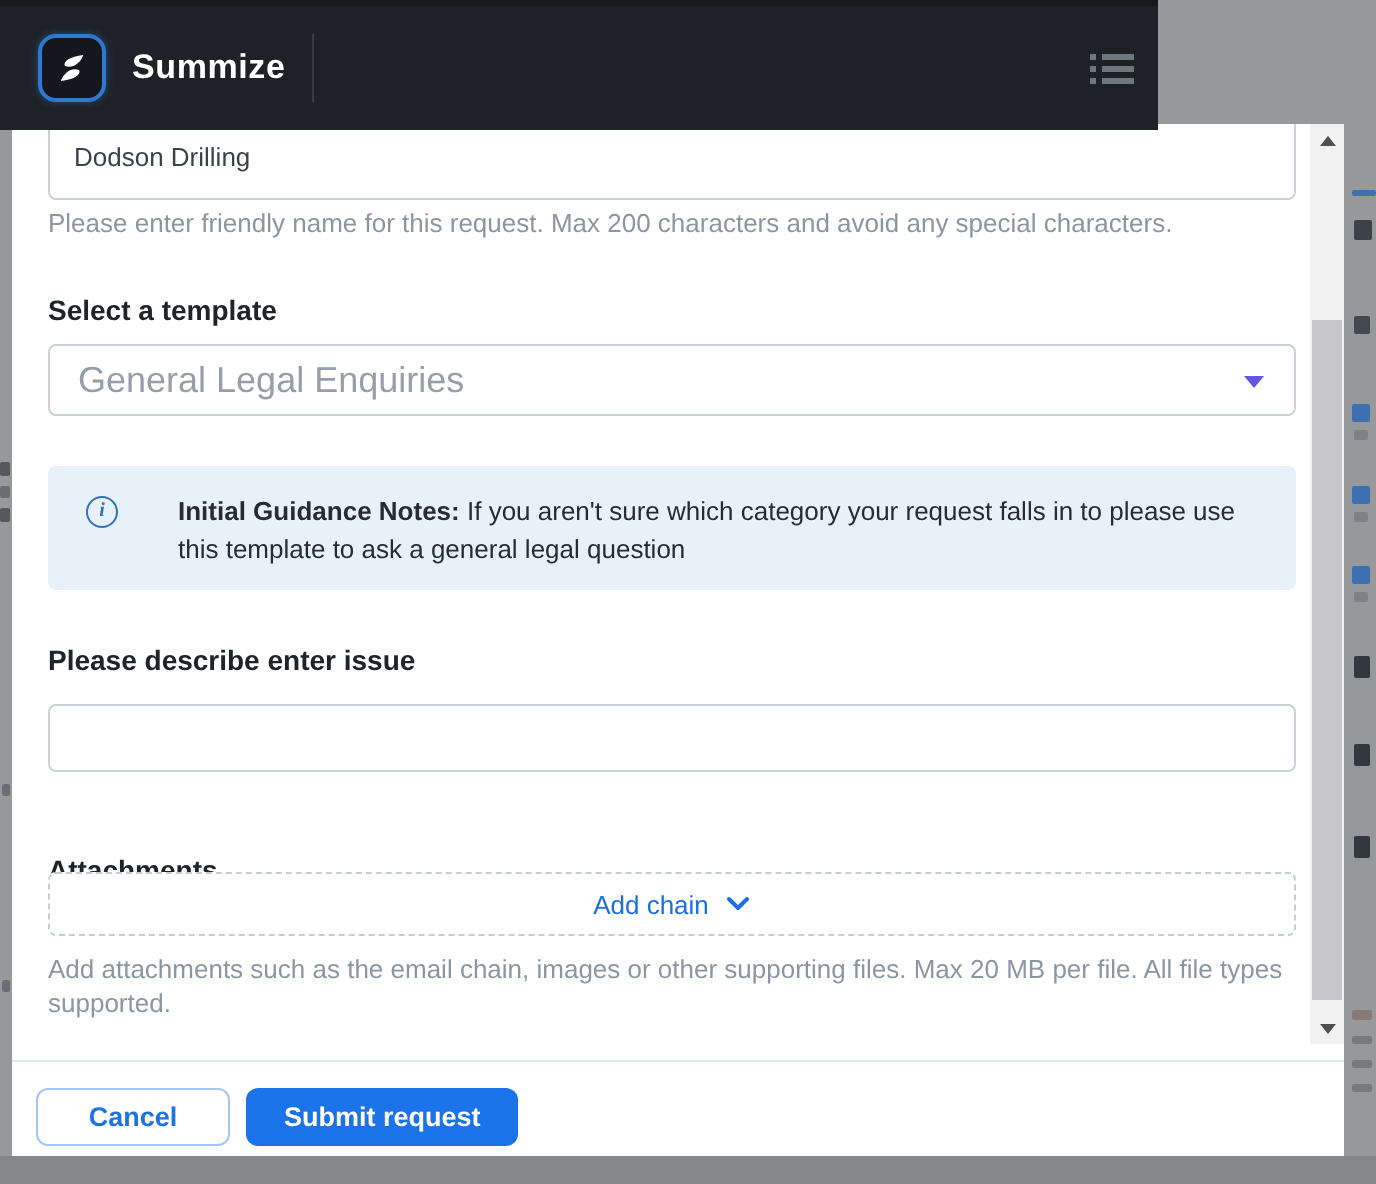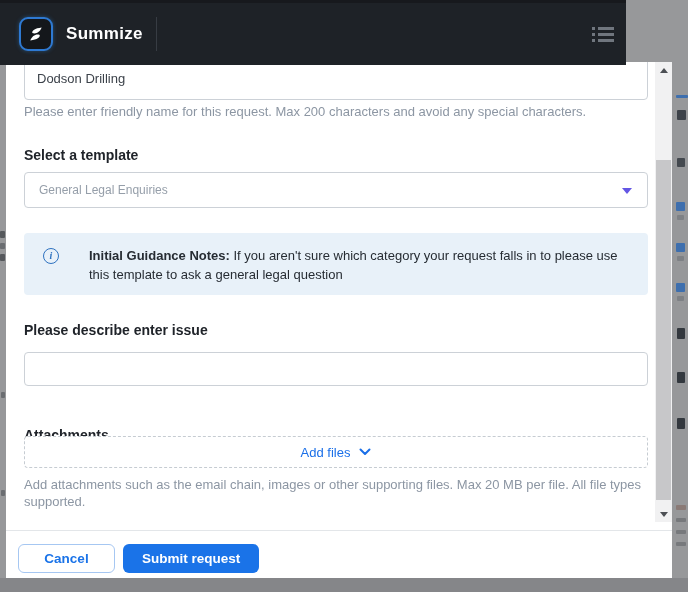--- a/index.html
+++ b/index.html
@@ -5,21 +5,21 @@
   html,body{margin:0;padding:0;background:#6b6c6e;}
   .screen{position:relative;width:688px;height:592px;overflow:hidden;
     background:#97989a;font-family:"Liberation Sans",sans-serif;
     -webkit-font-smoothing:antialiased;}
 
   
   .bottom-bar{position:absolute;left:0;top:578px;width:688px;height:14px;background:#858689;}
   .frag{position:absolute;border-radius:1px;}
 
   
-  .header{position:absolute;left:0;top:0;width:626px;height:62px;background:#1e2227;
+  .header{position:absolute;left:0;top:0;width:579px;height:62px;background:#1e2227;
     border-top:3px solid #17191d;display:flex;align-items:center;z-index:5;}
   .logo-box{width:34px;height:34px;margin-left:19px;border-radius:9px;
     border:2px solid #2e79d2;background:#14171b;box-sizing:border-box;
     display:flex;align-items:center;justify-content:center;box-shadow:0 0 4px rgba(46,130,210,.45);}
   .logo-box svg{width:20px;height:20px;}
   .app-title{color:#fff;font-size:17px;font-weight:bold;letter-spacing:.3px;margin-left:13px;}
   .title-divider{width:1px;height:34px;background:#373c43;margin-left:13px;}
   .menu-icon{position:absolute;right:12px;top:24px;display:flex;flex-direction:column;gap:3px;}
   .mi-row{display:flex;align-items:center;gap:3px;}
   .mi-dot{width:3px;height:3px;background:#70767e;}
@@ -40,21 +40,21 @@
   .helper-attach{top:414px;}
 
   .field-label{position:absolute;left:0;font-size:14px;font-weight:bold;color:#20242a;}
   .label-template{top:85px;}
   .label-issue{top:260px;}
   .label-attach{top:365px;}
 
   .select{position:absolute;left:0;top:110px;width:624px;height:36px;box-sizing:border-box;
     border:1px solid #ccd1d7;border-radius:4px;background:#fff;display:flex;align-items:center;
     padding:0 14px;cursor:pointer;}
-  .select-value{font-size:12px;color:#959ea9;}
+  .select-value{font-size:18px;color:#959ea9;}
   .select-caret{position:absolute;right:15px;top:15px;width:0;height:0;
     border-left:5px solid transparent;border-right:5px solid transparent;border-top:6px solid #6356e4;}
 
   .info-box{position:absolute;left:0;top:171px;width:624px;height:62px;box-sizing:border-box;
     background:#e8f1f9;border-radius:4px;display:flex;padding:13px 12px 0 19px;}
   .info-icon{flex:0 0 16px;width:16px;height:16px;border:1.5px solid #2e72c0;border-radius:50%;
     box-sizing:border-box;color:#2e72c0;font-size:10px;line-height:13px;text-align:center;
     font-family:"Liberation Serif",serif;font-style:italic;font-weight:bold;margin-top:2px;}
   .info-text{margin-left:30px;font-size:13px;line-height:19px;color:#262c33;}
   .info-title{font-weight:bold;}
@@ -157,21 +157,21 @@
         <span class="info-text"><span class="info-title">Initial Guidance Notes:</span> <span>If you aren't sure which category your request falls in to please use this template to ask a general legal question</span></span>
       </div>
 
       <div class="field-label label-issue">Please describe enter issue</div>
 
       <input class="text-input input-issue" type="text" value="" style="">
 
       <div class="field-label label-attach">Attachments</div>
 
       <div class="dropzone">
-        <span class="add-files-label">Add files</span>
+        <span class="add-files-label">Add chain</span>
         <span class="chevron-down">
           <svg width="12" height="8" viewBox="0 0 12 8">
             <polyline points="1.5,1.5 6,6 10.5,1.5" fill="none" stroke="#1a6fe8" stroke-width="2" stroke-linecap="round" stroke-linejoin="round"></polyline>
           </svg>
         </span>
       </div>
 
       <div class="helper helper-attach">Add attachments such as the email chain, images or other supporting files. Max 20 MB per file. All file types supported.</div>
     </div>
 

